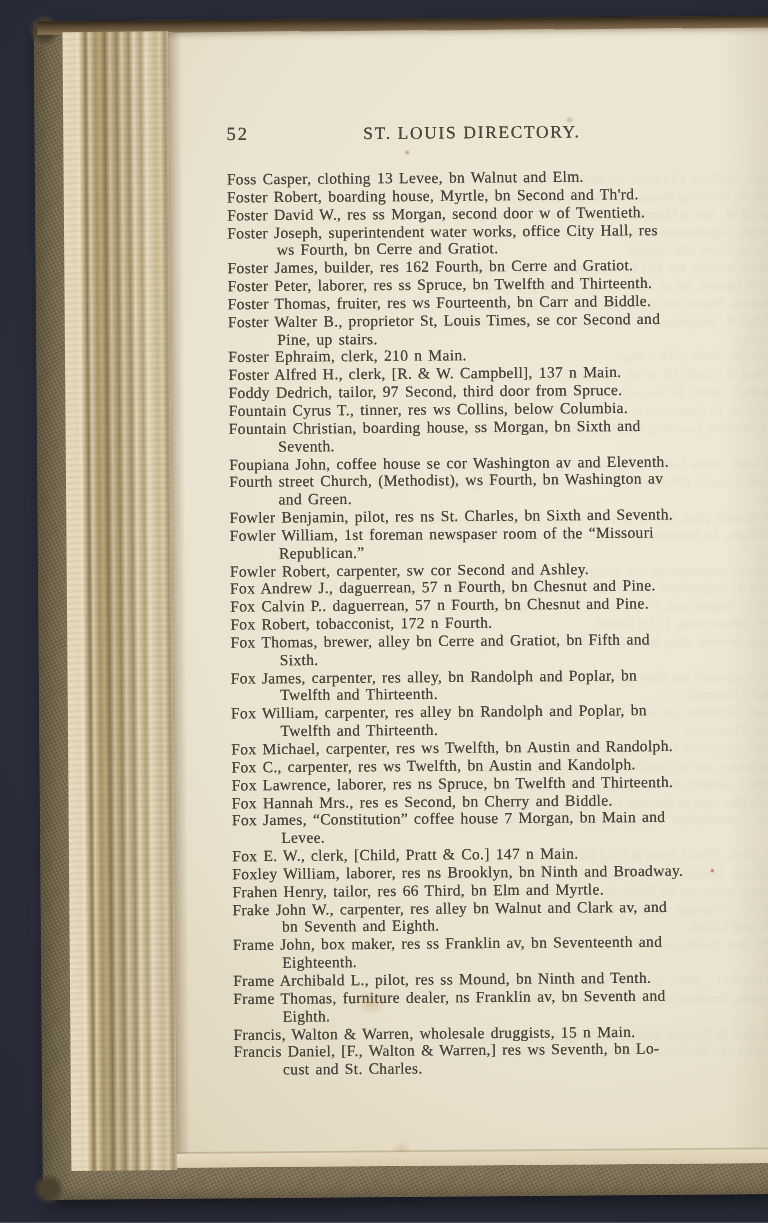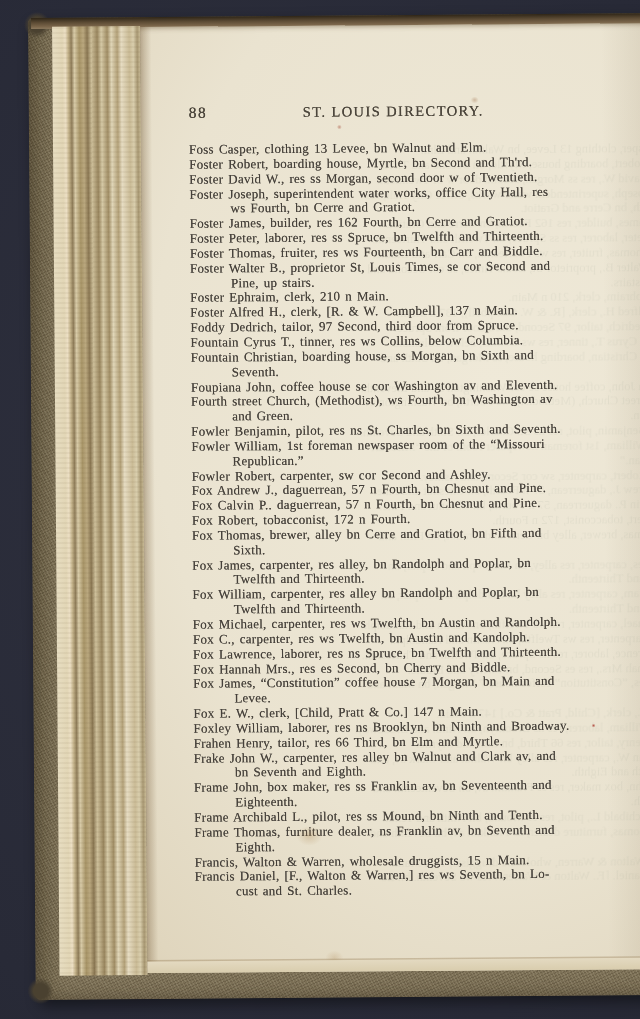--- a/index.html
+++ b/index.html
@@ -148,21 +148,21 @@
         <div>Frake John W., carpenter, res alley bn Walnut and Clark av, and</div>
         <div>bn Seventh and Eighth.</div>
         <div>Frame John, box maker, res ss Franklin av, bn Seventeenth and</div>
         <div>Eighteenth.</div>
         <div>Frame Archibald L., pilot, res ss Mound, bn Ninth and Tenth.</div>
         <div>Frame Thomas, furniture dealer, ns Franklin av, bn Seventh and</div>
         <div>Eighth.</div>
         <div>Francis, Walton &amp; Warren, wholesale druggists, 15 n Main.</div>
         <div>Francis Daniel, [F., Walton &amp; Warren,] res ws Seventh, bn Lo-</div>
       </div>
-    <div class="page-number">88</div>
+    <div class="page-number">52</div>
     <div class="page-title">ST. LOUIS DIRECTORY.</div>
     <div class="entries">
         <div>
           <div class="line">Foss Casper, clothing 13 Levee, bn Walnut and Elm.</div>
         </div>
         <div>
           <div class="line">Foster Robert, boarding house, Myrtle, bn Second and Th'rd.</div>
         </div>
         <div>
           <div class="line">Foster David W., res ss Morgan, second door w of Twentieth.</div>

